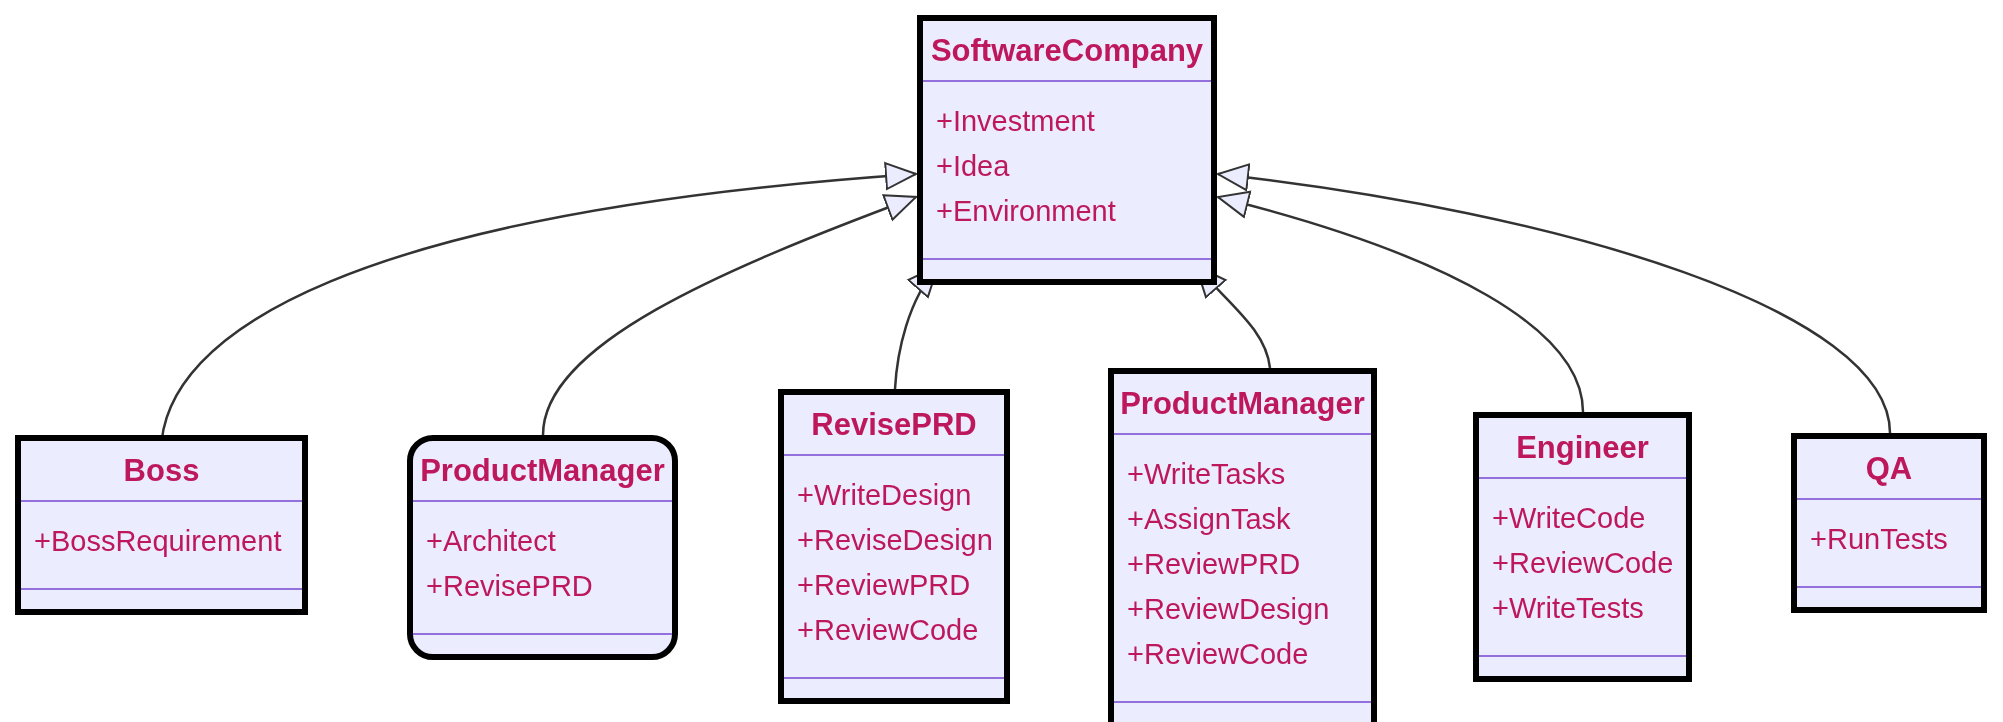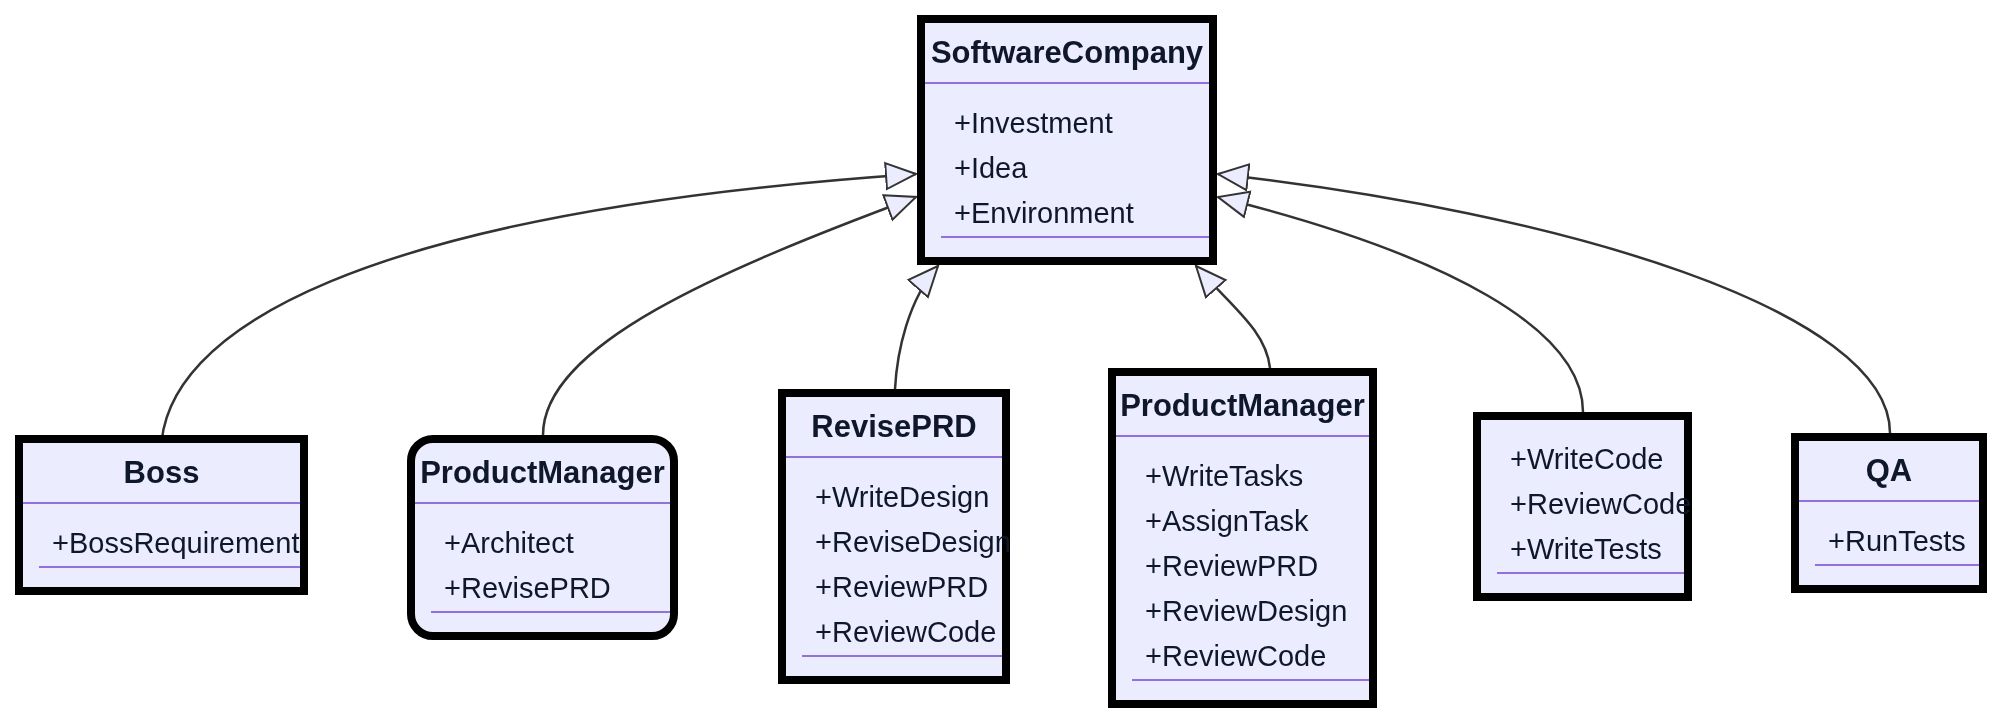--- a/index.html
+++ b/index.html
@@ -23,38 +23,37 @@
     height: 722px;
   }
   svg.edge-layer path.edge {
     fill: none;
     stroke: #333333;
     stroke-width: 2.5px;
   }
   .class-box {
     position: absolute;
     background: #ECECFF;
-    border: 8px solid #000000;
+    border: 6px solid #000000;
     box-sizing: border-box;
-    color: #0f172a;
+    color: #be185d;
   }
   .class-title {
     font-weight: bold;
     font-size: 31px;
     text-align: center;
     height: 59px;
     line-height: 59px;
     border-bottom: 2px solid #9370DB;
     white-space: nowrap;
     overflow: hidden;
   }
   .class-members {
-    padding: 17px 6px 0 13px;
+    padding: 17px 6px 24px 13px;
     border-bottom: 2px solid #9370DB;
-    margin-left: 16px;
   }
   .member-row {
     font-size: 29px;
     line-height: 45px;
     white-space: nowrap;
   }
   .class-footer {
     height: 19px;
   }
 </style>
@@ -121,20 +120,21 @@
         <div class="member-row">+WriteTasks</div>
         <div class="member-row">+AssignTask</div>
         <div class="member-row">+ReviewPRD</div>
         <div class="member-row">+ReviewDesign</div>
         <div class="member-row">+ReviewCode</div>
       </div>
     <div class="class-footer"></div>
   </div>
 
   <div class="class-box" style="left: 1473px; top: 412px; width: 219px;">
+    <div class="class-title">Engineer</div>
     <div class="class-members">
         <div class="member-row">+WriteCode</div>
         <div class="member-row">+ReviewCode</div>
         <div class="member-row">+WriteTests</div>
       </div>
     <div class="class-footer"></div>
   </div>
 
   <div class="class-box" style="left: 1791px; top: 433px; width: 196px;">
     <div class="class-title">QA</div>

